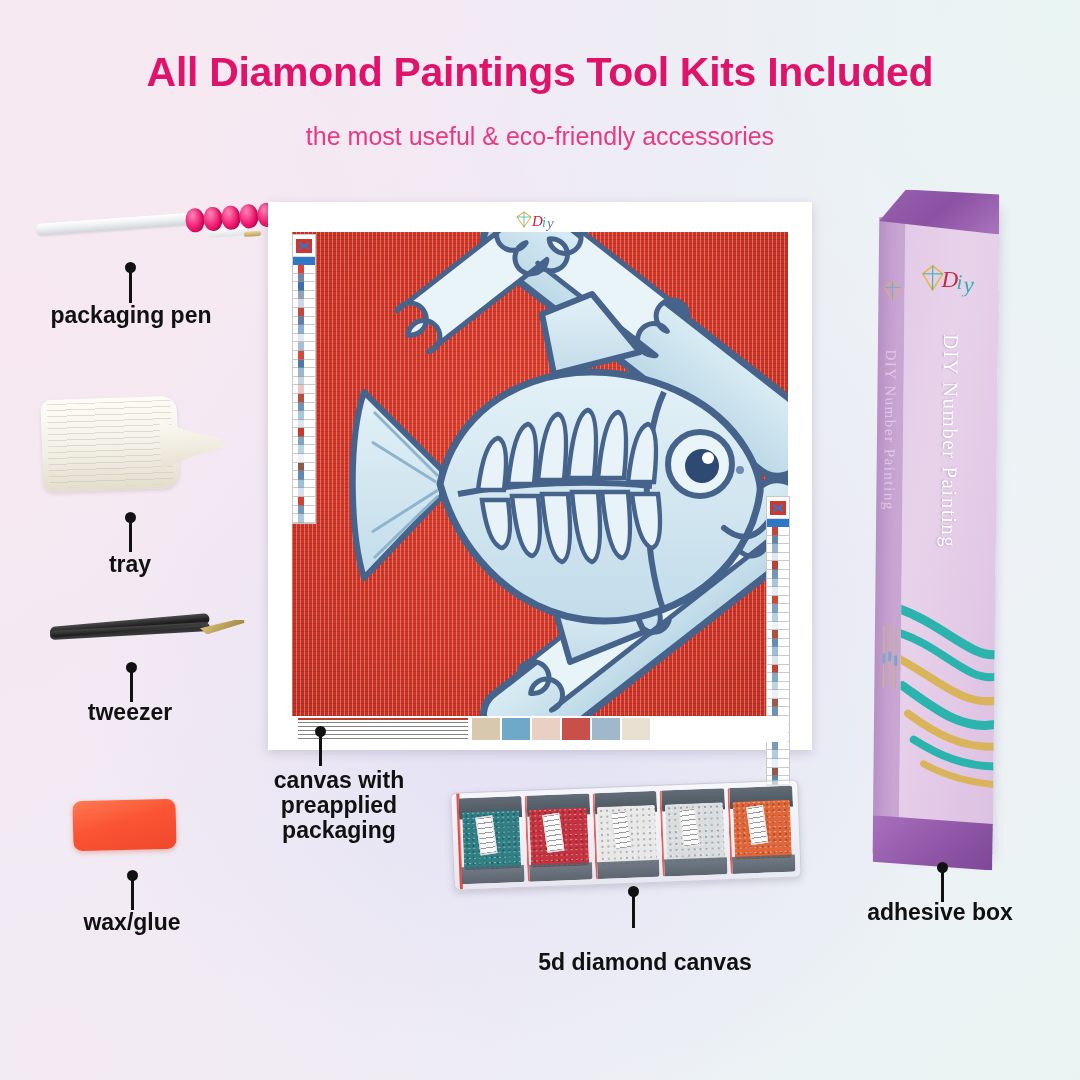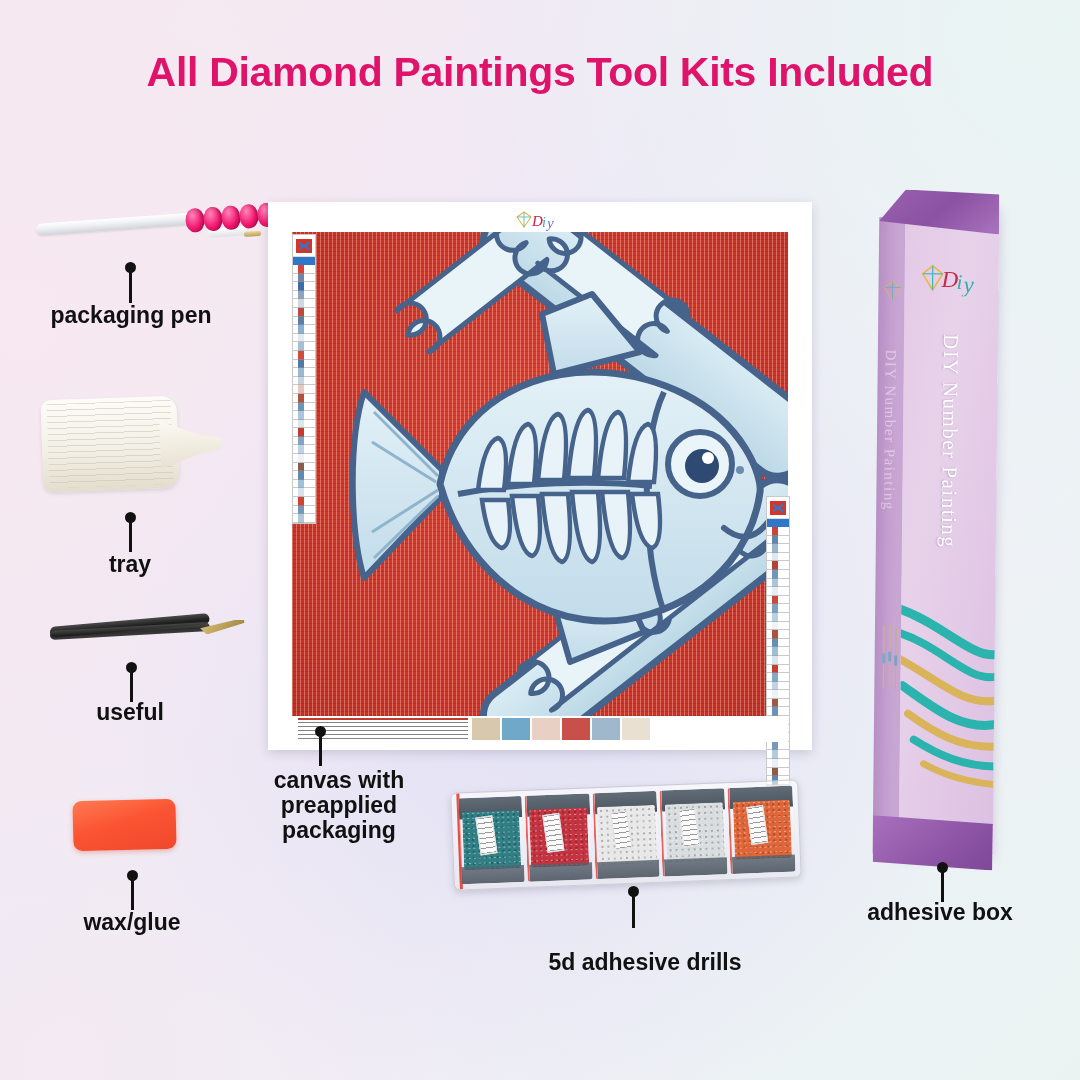--- a/index.html
+++ b/index.html
@@ -257,20 +257,21 @@
   #c-box .dot{left:937px;top:862px;}
   #c-box .stem{left:941px;top:870px;height:32px;}
   #c-box .lbl{left:818px;top:900px;width:244px;}
 </style>
 </head>
 <body>
 
 <div id="stage">
 
   <div class="hdr title">All Diamond Paintings Tool Kits Included</div>
+  <div class="hdr subtitle">the most useful &amp; eco-friendly accessories</div>
 
   <div id="pen">
     <div class="pen-body"></div>
     <div class="pen-tipshaft"></div>
     <div class="pen-metal"></div>
     <div class="grip">
       <i style="left:150px"></i>
         <i style="left:168px"></i>
         <i style="left:186px"></i>
       <i style="left:204px"></i>
@@ -294,21 +295,21 @@
   </div>
 
   <div id="tweezer">
     <div class="tw-arm"></div>
     <div class="tw-arm b"></div>
     <div class="tw-tip"></div>
   </div>
   <div class="callout" id="c-tweez">
     <span class="dot"></span>
     <span class="stem"></span>
-    <span class="lbl">useful</span>
+    <span class="lbl">tweezer</span>
   </div>
 
   <div id="wax"></div>
   <div class="callout" id="c-wax">
     <span class="dot"></span>
     <span class="stem"></span>
     <span class="lbl">wax/glue</span>
   </div>
 
   <div id="canvas-prod">
@@ -529,21 +530,21 @@
           <span class="dark"></span>
           <span class="grain" style="--c:#e0663a"></span>
           <span class="tag"></span>
           <span class="dark bot"></span>
         </div>
       </div>
   </div>
   <div class="callout" id="c-drills">
     <span class="dot"></span>
     <span class="stem"></span>
-    <span class="lbl">5d adhesive drills</span>
+    <span class="lbl">5d diamond canvas</span>
   </div>
 
   <div id="box">
     <div class="box-side">
       <svg class="box-logo-side" viewBox="0 0 24 30">
         <path d="M4 10 L12 4 L20 10 L12 22 Z" fill="none" stroke="#e9b84a" stroke-width="1.4"></path>
         <path d="M4 10 L20 10 M12 4 L12 22" stroke="#3fb8b2" stroke-width="1" fill="none"></path>
       </svg>
       <div class="vtext sidet">DIY Number Painting</div>
       <svg class="brushes" viewBox="0 0 20 90">

